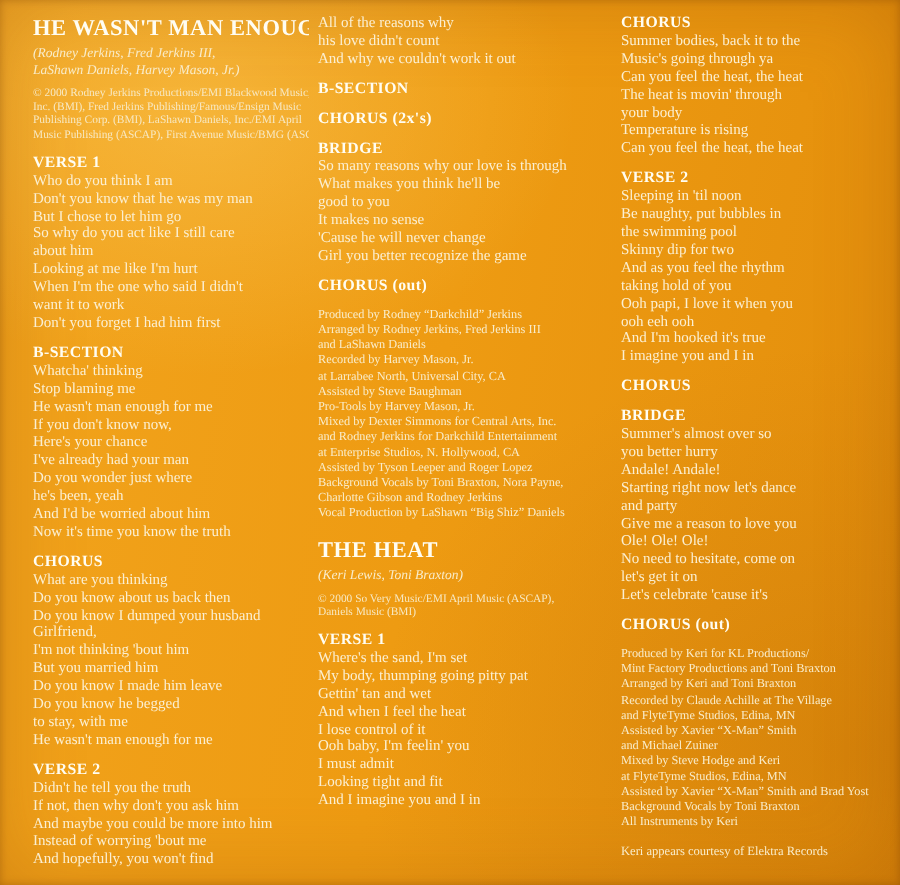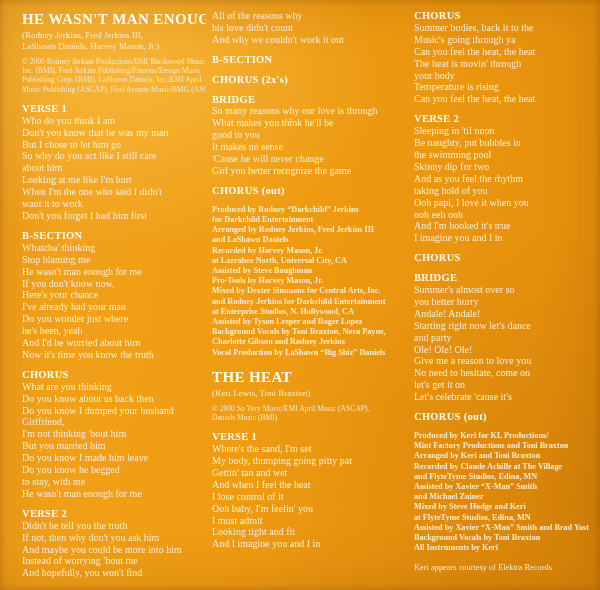--- a/index.html
+++ b/index.html
@@ -36,38 +36,37 @@
     color:#fbefd2;
   }
   .song-title{margin-bottom:2px;}
   .song-title .line{
     font-weight:bold;
     font-size:15px;
     line-height:18px;
     letter-spacing:0.4px;
     color:#fffdf2;
   }
-  .writers{margin-bottom:5px;}
+  .writers{margin-bottom:5px;font-style:italic;}
   .writers .line{
     font-size:9px;
     line-height:11px;
     color:#f9ecca;
   }
   .copyright{margin-bottom:9px;}
   .copyright .line{
     font-size:7.6px;
     line-height:9.2px;
     color:#f7e8c2;
   }
   .credits{margin-bottom:10px;}
   .credits .line{
     font-size:8.2px;
     line-height:10.2px;
     color:#f9ecca;
-    font-weight:bold;
   }
   .note{margin-top:2px;}
   .note .line{
     font-size:8.4px;
     line-height:10.4px;
     color:#f9ecca;
   }
 </style>
 </head>
 <body>
@@ -153,21 +152,20 @@
         <div class="line">good to you</div>
         <div class="line">It makes no sense</div>
         <div class="line">'Cause he will never change</div>
         <div class="line">Girl you better recognize the game</div>
       </div>
       <div class="block section">
         <div class="sec-header">CHORUS (out)</div>
       </div>
       <div class="block credits">
         <div class="line">Produced by Rodney “Darkchild” Jerkins</div>
-        <div class="line">for Darkchild Entertainment</div>
         <div class="line">Arranged by Rodney Jerkins, Fred Jerkins III</div>
         <div class="line">and LaShawn Daniels</div>
         <div class="line">Recorded by Harvey Mason, Jr.</div>
         <div class="line">at Larrabee North, Universal City, CA</div>
         <div class="line">Assisted by Steve Baughman</div>
         <div class="line">Pro-Tools by Harvey Mason, Jr.</div>
         <div class="line">Mixed by Dexter Simmons for Central Arts, Inc.</div>
         <div class="line">and Rodney Jerkins for Darkchild Entertainment</div>
         <div class="line">at Enterprise Studios, N. Hollywood, CA</div>
         <div class="line">Assisted by Tyson Leeper and Roger Lopez</div>
@@ -225,22 +223,22 @@
       <div class="block section">
         <div class="sec-header">CHORUS</div>
       </div>
       <div class="block section">
         <div class="sec-header">BRIDGE</div>
         <div class="line">Summer's almost over so</div>
         <div class="line">you better hurry</div>
         <div class="line">Andale! Andale!</div>
         <div class="line">Starting right now let's dance</div>
         <div class="line">and party</div>
+        <div class="line">Give me a reason to love you</div>
         <div class="line">Ole! Ole! Ole!</div>
-        <div class="line">Give me a reason to love you</div>
         <div class="line">No need to hesitate, come on</div>
         <div class="line">let's get it on</div>
         <div class="line">Let's celebrate 'cause it's</div>
       </div>
       <div class="block section">
         <div class="sec-header">CHORUS (out)</div>
       </div>
       <div class="block credits">
         <div class="line">Produced by Keri for KL Productions/</div>
         <div class="line">Mint Factory Productions and Toni Braxton</div>

